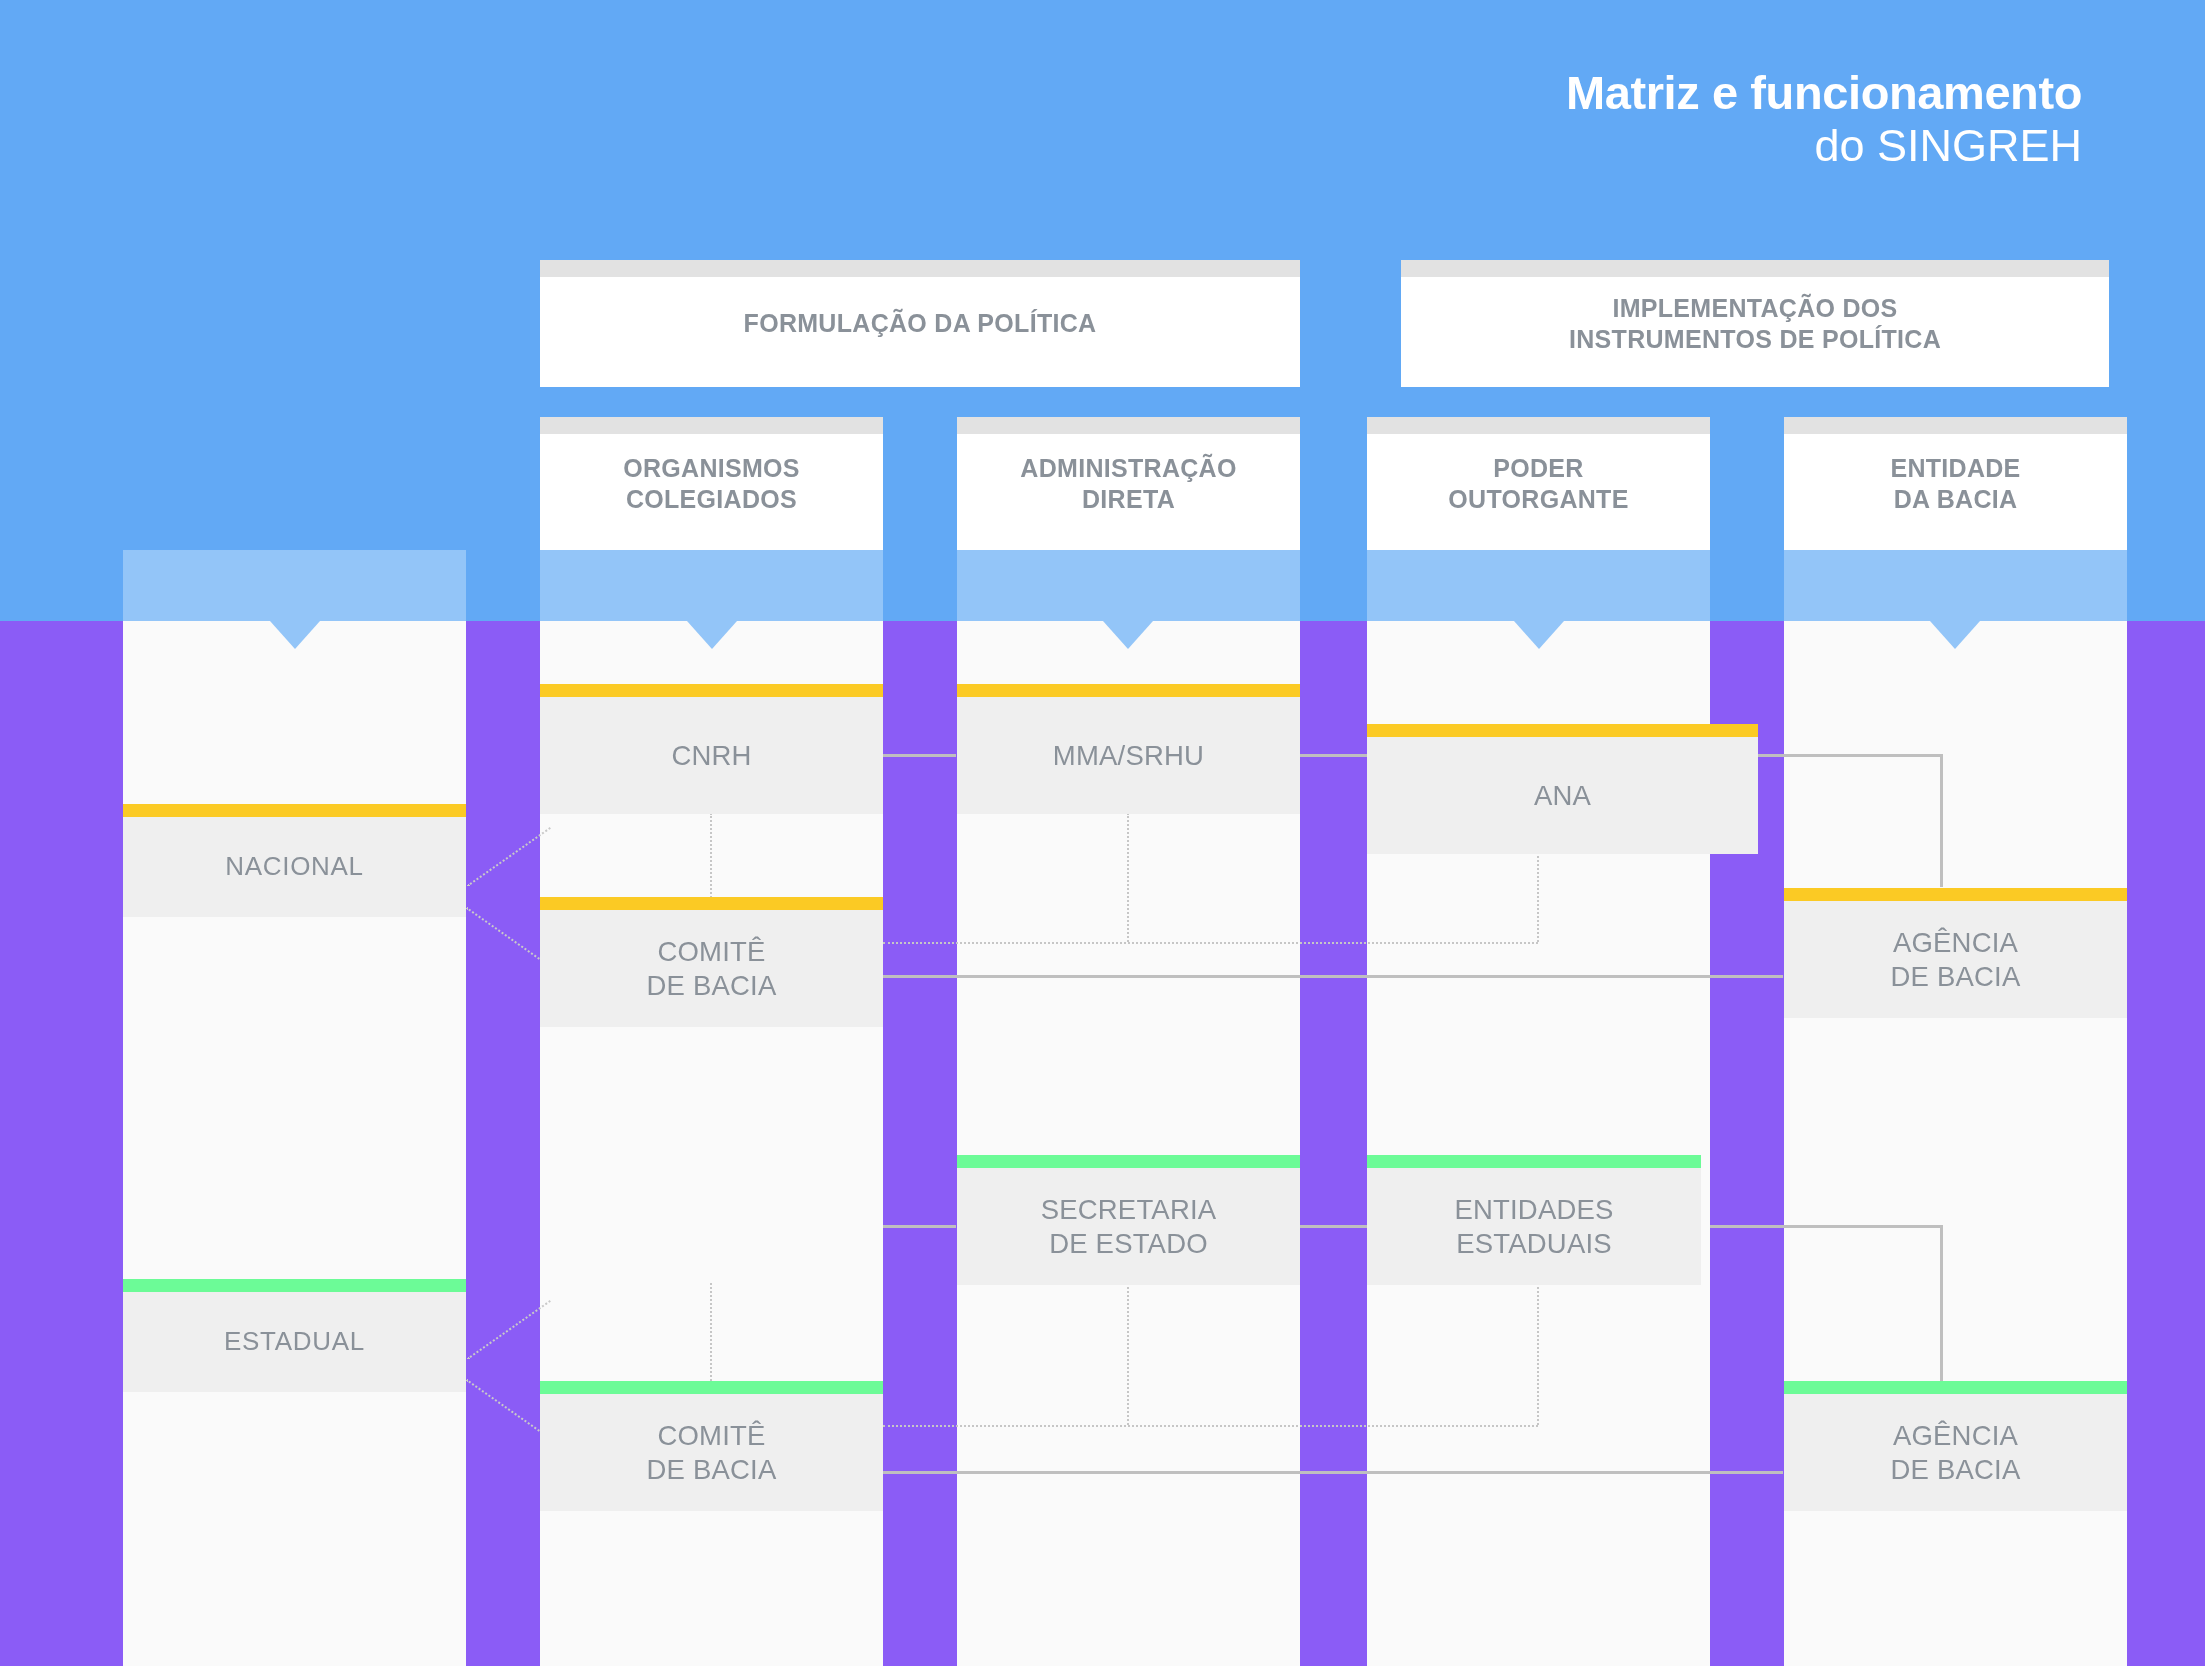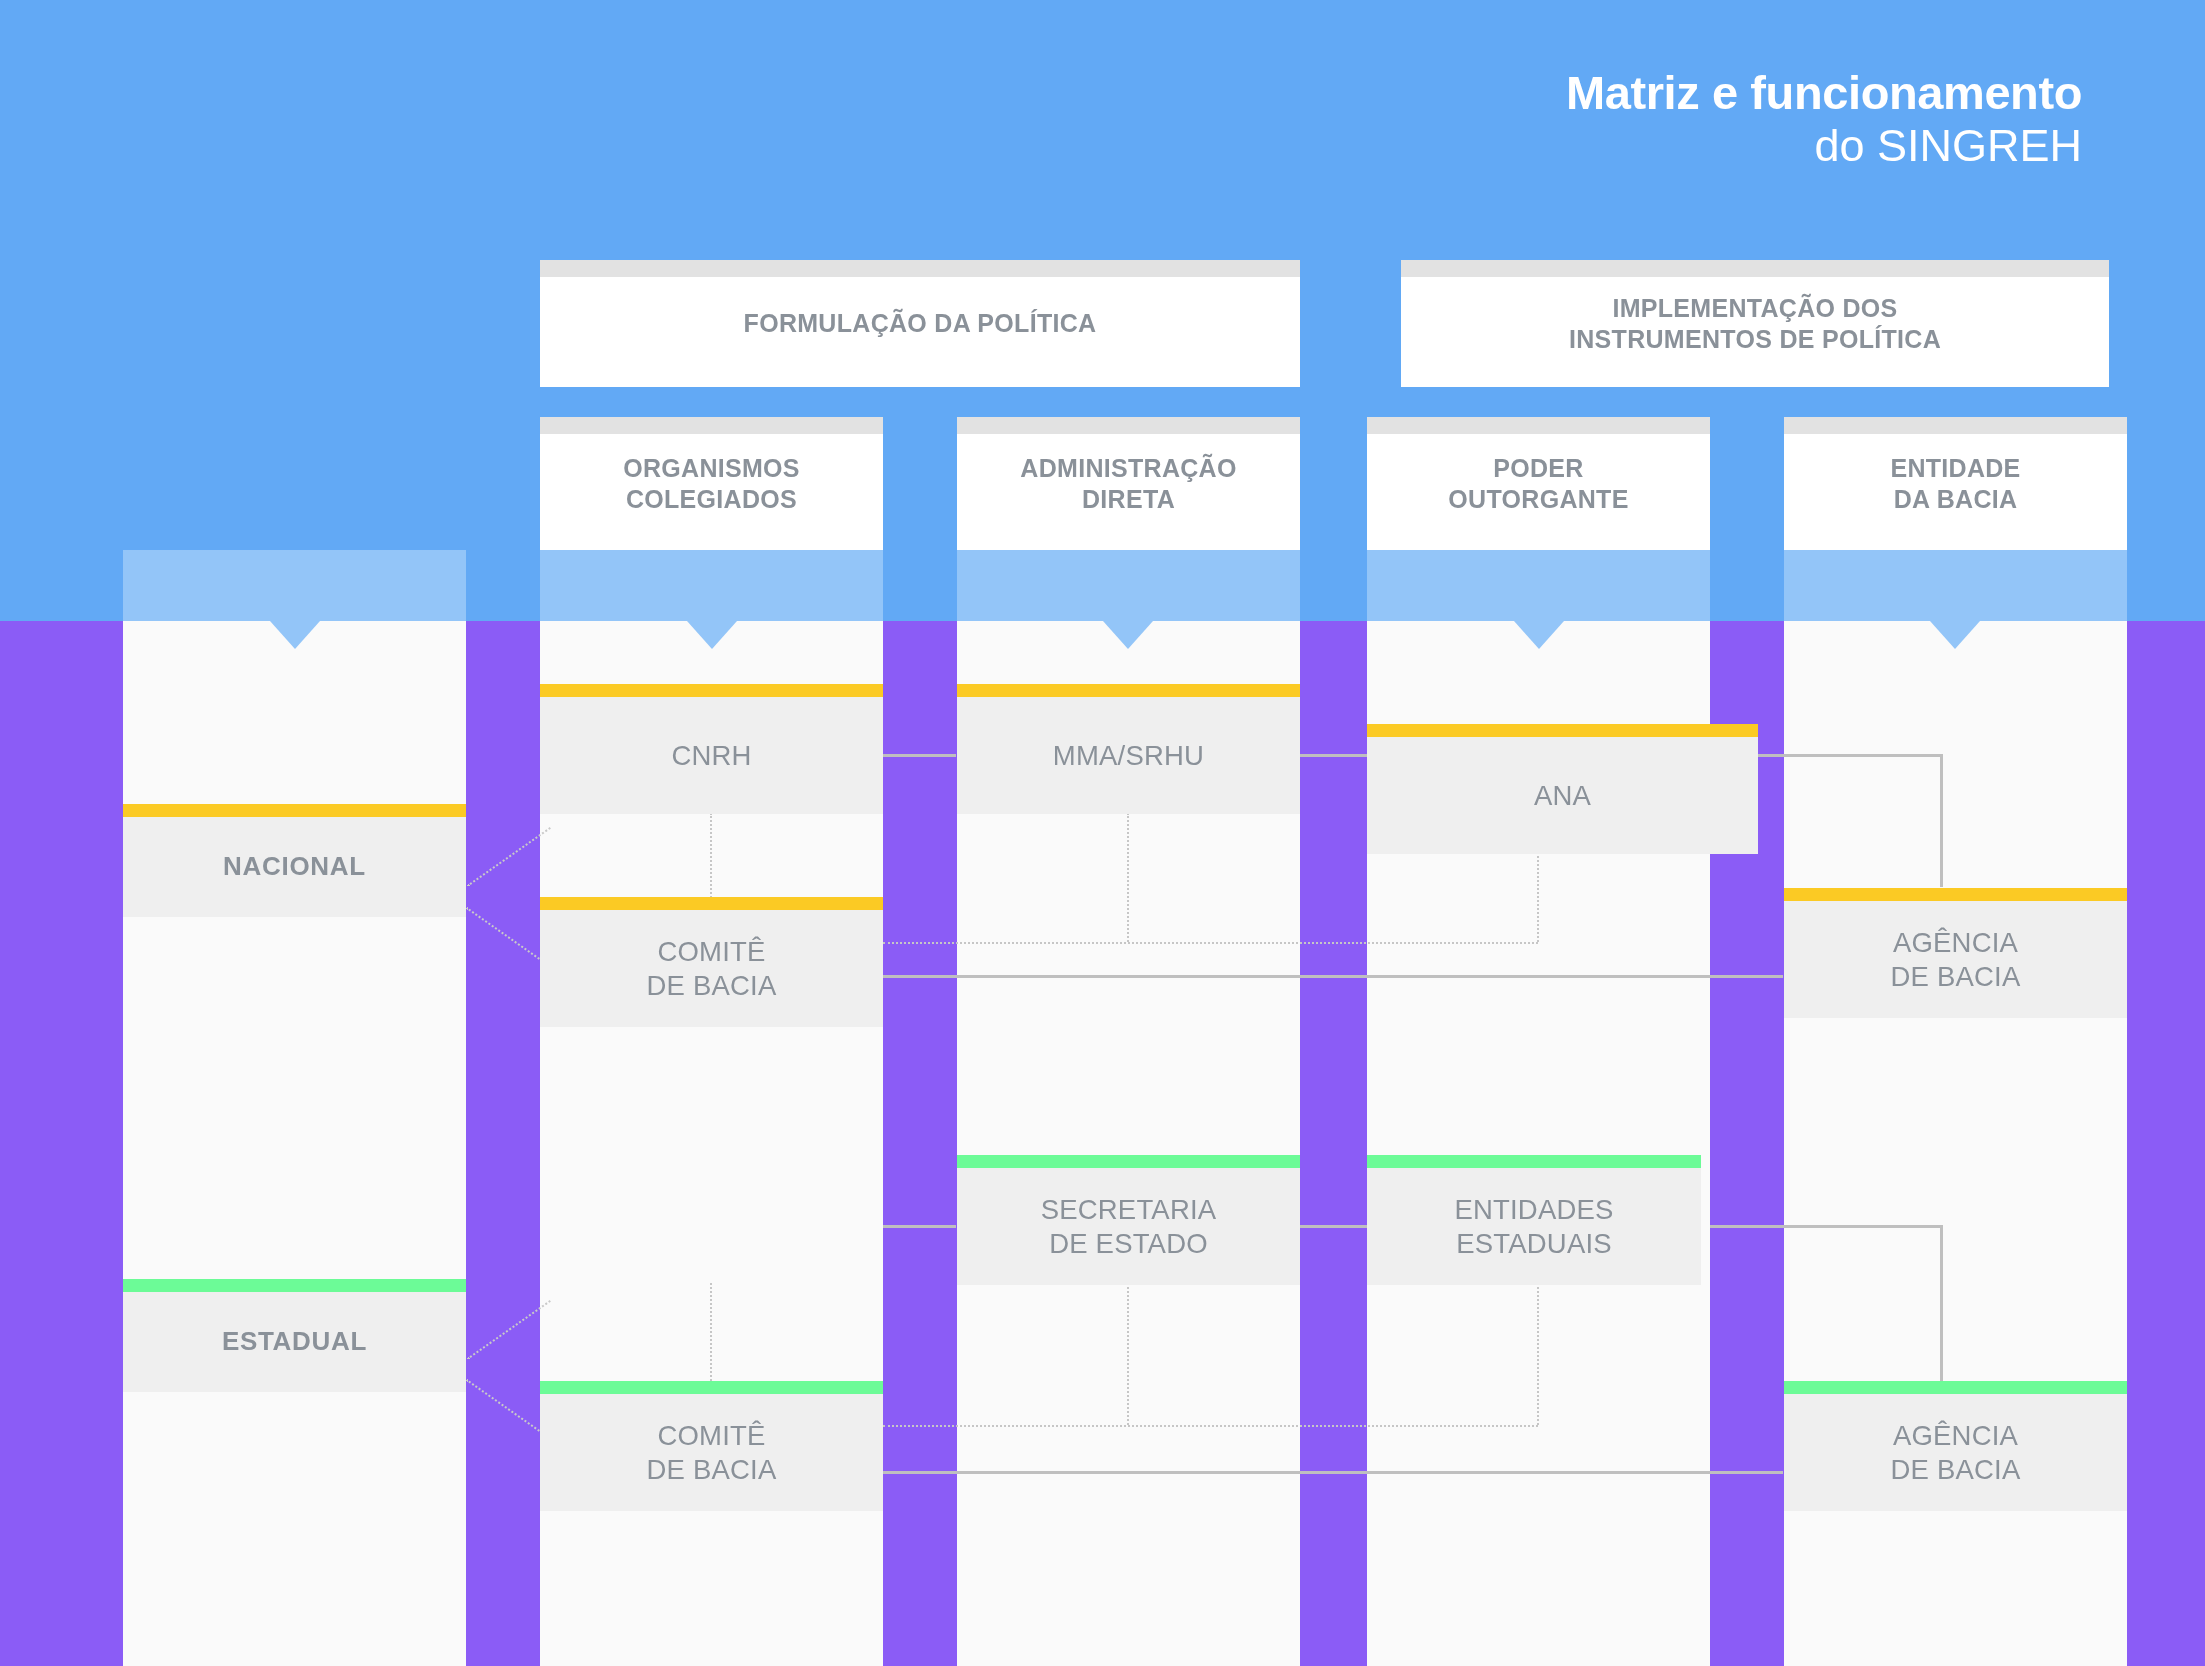--- a/index.html
+++ b/index.html
@@ -32,21 +32,21 @@
   
   .stem{position:absolute;background:#93c5f8;}
   .chev{position:absolute;width:0;height:0;border-left:25px solid transparent;
         border-right:25px solid transparent;border-top:28px solid #93c5f8;}
 
   
   .node{position:absolute;box-sizing:border-box;background:#efefef;
         display:flex;align-items:center;justify-content:center;text-align:center;}
   .node .bar{position:absolute;left:0;right:0;top:-13.3px;height:13.3px;}
   .node .lbl{color:#8a9199;font-size:27.5px;font-weight:400;line-height:1.22;letter-spacing:0.2px;}
-  .node.strong .lbl{font-weight:bold;font-size:26px;letter-spacing:0.7px;}
+  .node.strong .lbl{font-weight:normal;font-size:26px;letter-spacing:0.7px;}
 
   
   .hline{position:absolute;height:2.5px;background:#bfbfbf;}
   .vline{position:absolute;width:2.5px;background:#bfbfbf;}
   .hdot{position:absolute;height:0;border-top:2.5px dotted #c6c6c6;}
   .vdot{position:absolute;width:0;border-left:2.5px dotted #c6c6c6;}
   .diag{position:absolute;transform-origin:0 0;height:0;border-top:2.5px dotted #c9c9c9;}
 </style>
 </head>
 <body>

